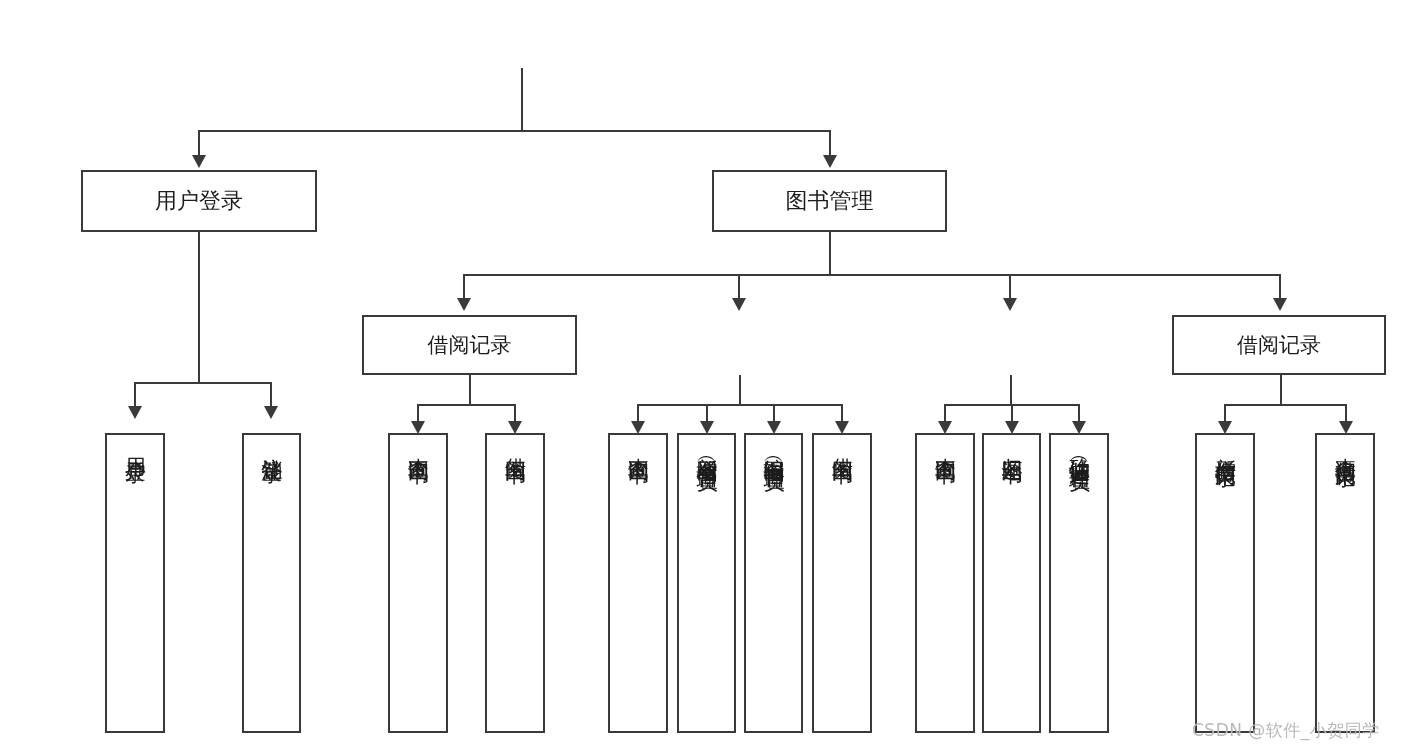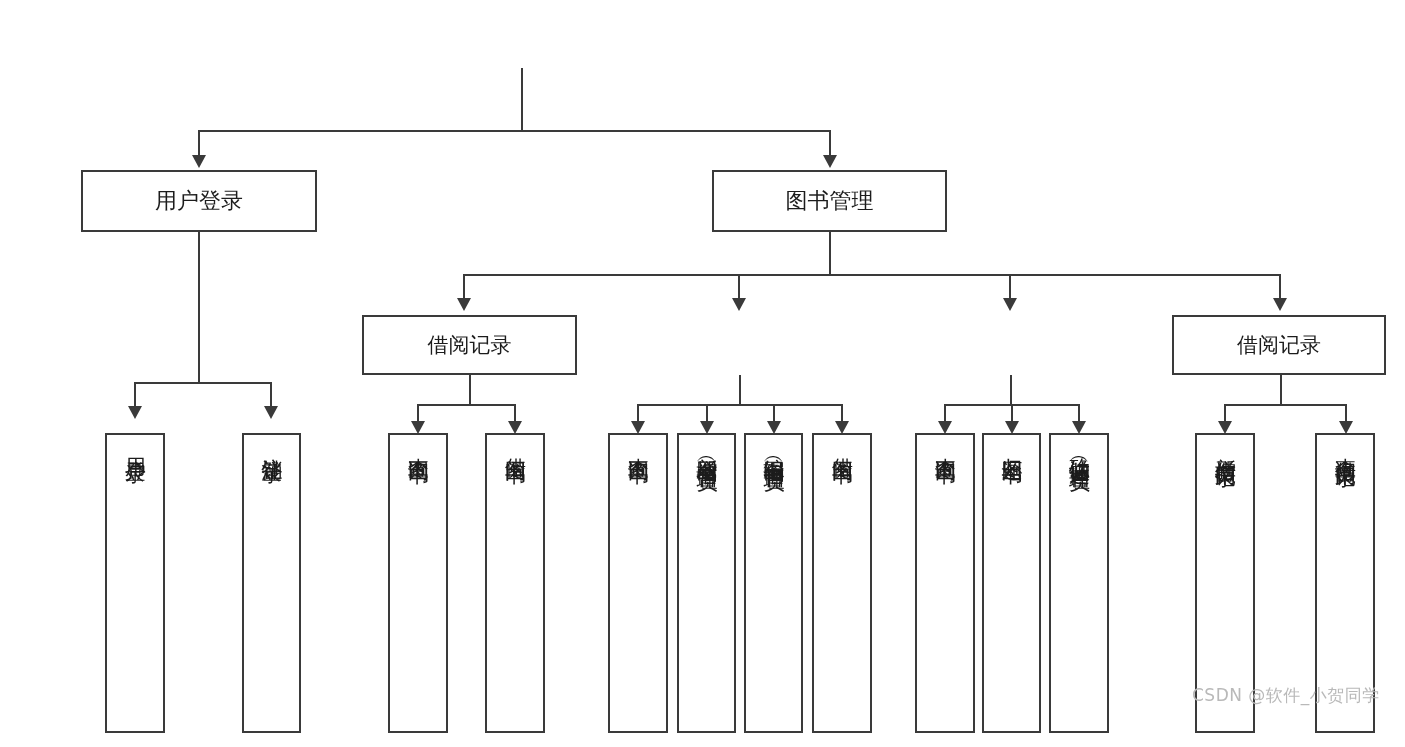--- a/index.html
+++ b/index.html
@@ -199,15 +199,15 @@
     <span class="vtext">确认归还（管理员）</span>
   </div>
 
   <div class="node leaf" style="left:1195px;top:433px;width:60px;height:300px;">
     <span class="vtext">新增借阅记录</span>
   </div>
   <div class="node leaf" style="left:1315px;top:433px;width:60px;height:300px;">
     <span class="vtext">查询借阅记录</span>
   </div>
 
-  <div id="watermark" style="left:1192px;top:684px;">CSDN @软件_小贺同学</div>
+  <div id="watermark" style="left:1192px;top:719px;">CSDN @软件_小贺同学</div>
 
 </div>
 
 </body></html>

